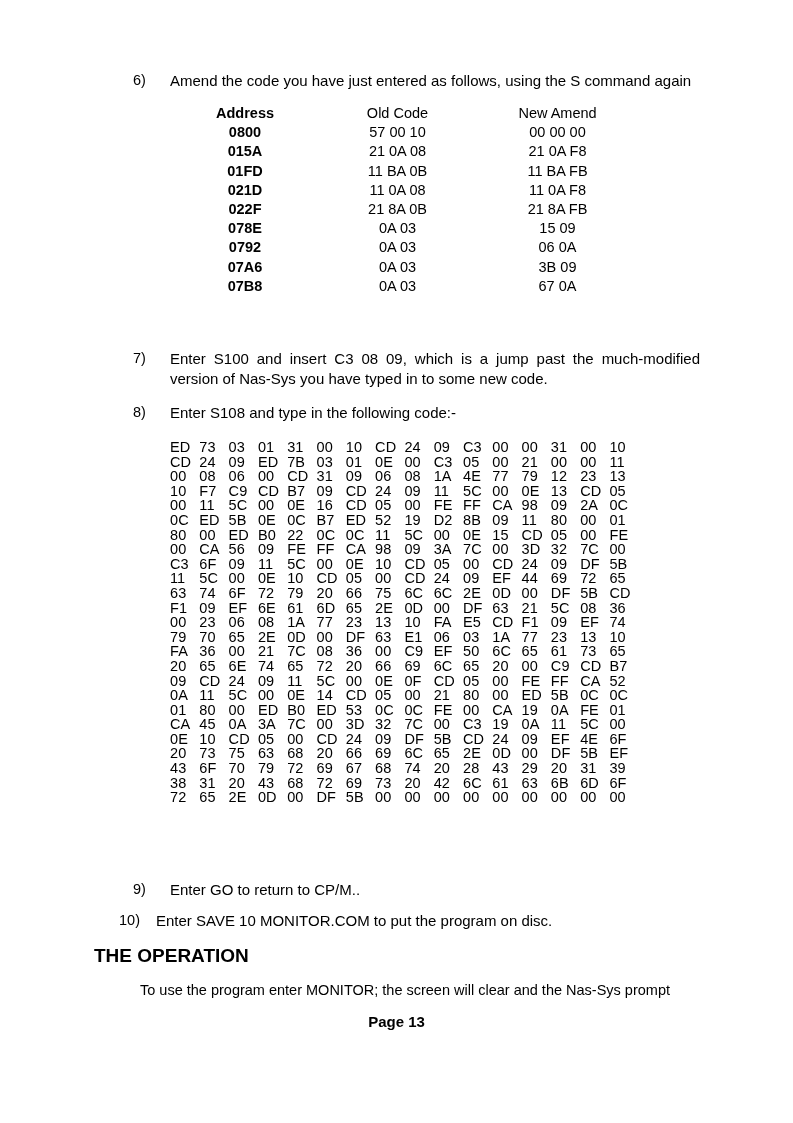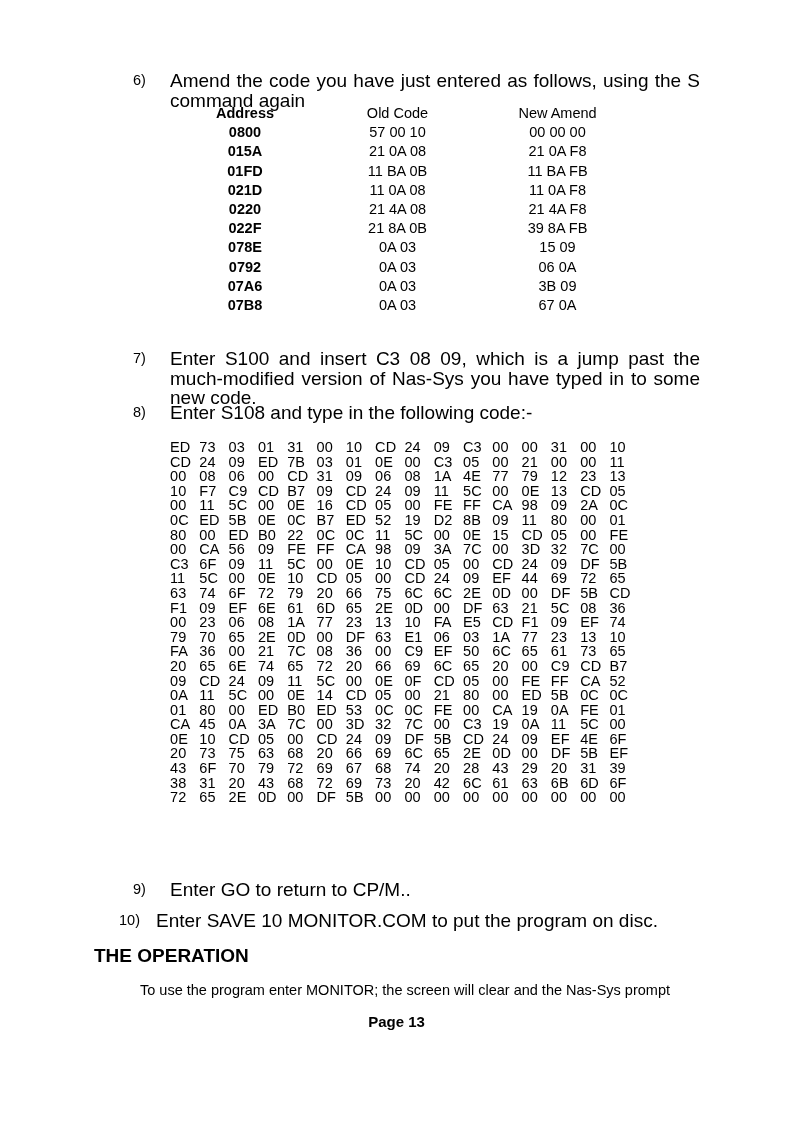--- a/index.html
+++ b/index.html
@@ -27,21 +27,21 @@
     align-items: flex-start;
   }
   .item-num {
     width: 37px;
     flex: 0 0 37px;
     font-size: 14.5px;
     line-height: 19.5px;
   }
   .item-body {
     flex: 1 1 auto;
-    font-size: 19px;
+    font-size: 15px;
     line-height: 19.5px;
     text-align: justify;
   }
   .item-body.nojust { text-align: left; }
 
   
   .amend-table {
     position: absolute;
     left: 170px;
     top: 104px;
@@ -134,28 +134,23 @@
           <td class="col-addr">01FD</td>
           <td class="col-old">11 BA 0B</td>
           <td class="col-new">11 BA FB</td>
         </tr>
         <tr>
           <td class="col-addr">021D</td>
           <td class="col-old">11 0A 08</td>
           <td class="col-new">11 0A F8</td>
         </tr>
         <tr>
-          <td class="col-addr">0220</td>
-          <td class="col-old">21 4A 08</td>
-          <td class="col-new">21 4A F8</td>
-        </tr>
-        <tr>
           <td class="col-addr">022F</td>
           <td class="col-old">21 8A 0B</td>
-          <td class="col-new">39 8A FB</td>
+          <td class="col-new">21 8A FB</td>
         </tr>
         <tr>
           <td class="col-addr">078E</td>
           <td class="col-old">0A 03</td>
           <td class="col-new">15 09</td>
         </tr>
         <tr>
           <td class="col-addr">0792</td>
           <td class="col-old">0A 03</td>
           <td class="col-new">06 0A</td>

